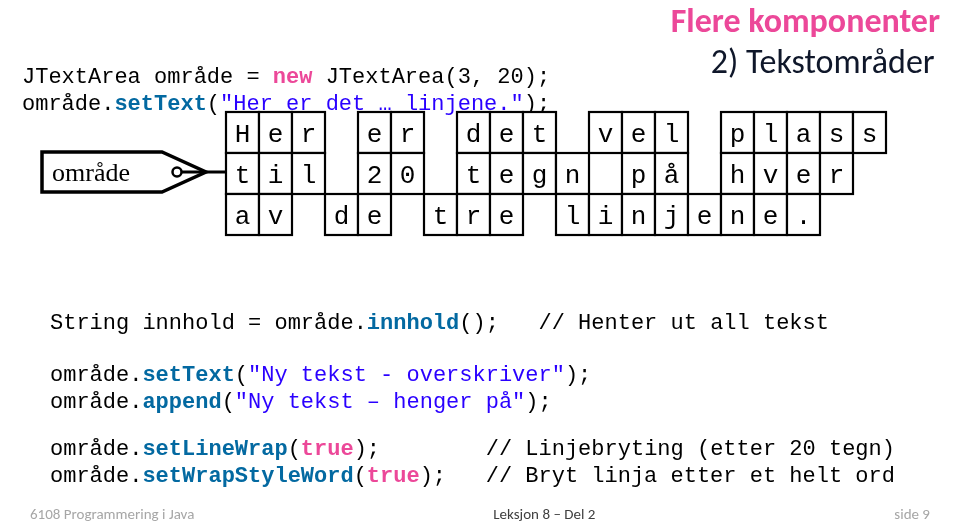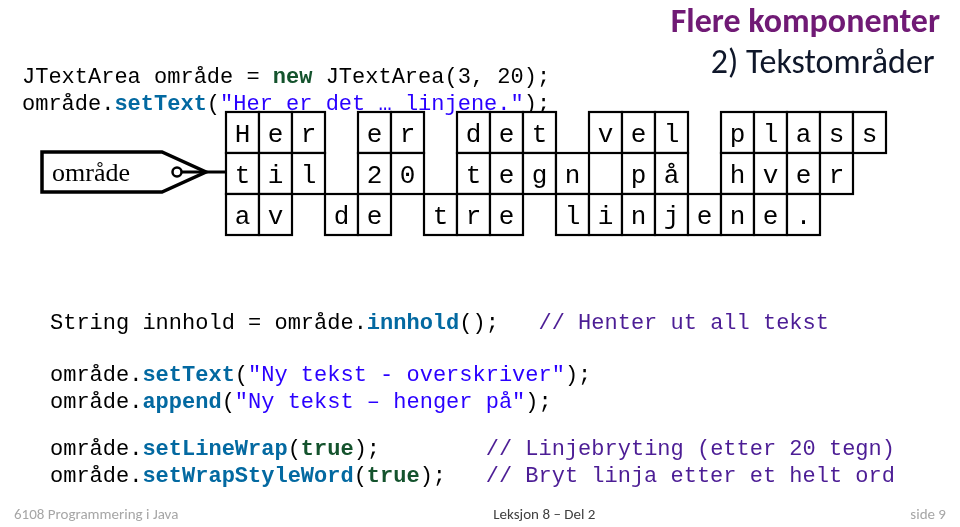--- a/index.html
+++ b/index.html
@@ -11,33 +11,33 @@
     font-family: "Segoe UI", Calibri, sans-serif;
     position: relative;
     overflow: hidden;
   }
   .header-right {
     position: absolute;
     right: 20px;
     top: 0;
     text-align: left;
   }
-  .hdr1 { font-size: 34px; font-weight: 700; color: #701a75; }
+  .hdr1 { font-size: 34px; font-weight: 700; color: #ec4899; }
   .hdr2 { font-size: 34px; font-weight: 400; color: #0f172a; margin-left: 40px; }
   .code {
     font-family: Consolas, "Courier New", monospace;
     font-size: 22px;
     line-height: 1.25;
     white-space: pre;
     color: #000;
   }
-  .kw   { color: #14532d; font-weight: 700; }
+  .kw   { color: #ec4899; font-weight: 700; }
   .mtd  { color: #0369a1; font-weight: 700; }
   .str  { color: #2a00ff; }
-  .cmt  { color: #4c1d95; }
+  .cmt  { color: #000000; }
   .code-block-1 { position: absolute; left: 22px; top: 36px; }
   .code-block-2 { position: absolute; left: 50px; top: 282px; }
   .code-block-3 { position: absolute; left: 50px; top: 334px; }
   .code-block-4 { position: absolute; left: 50px; top: 408px; }
   
   .diagram {
     position: absolute;
     left: 34px;
     top: 110px;
   }
@@ -53,21 +53,21 @@
   
   .footer {
     position: absolute;
     bottom: 4px;
     left: 0;
     right: 0;
     display: flex;
     justify-content: space-between;
     font-size: 15px;
     color: #a6a6a6;
-    padding: 0 14px;
+    padding: 0 30px;
   }
   .footer .mid { color: #404040; }
 </style>
 </head>
 <body>
 
 <div class="header-right">
   <div class="hdr1">Flere komponenter</div>
   <div class="hdr2">2) Tekstområder</div>
 </div>

